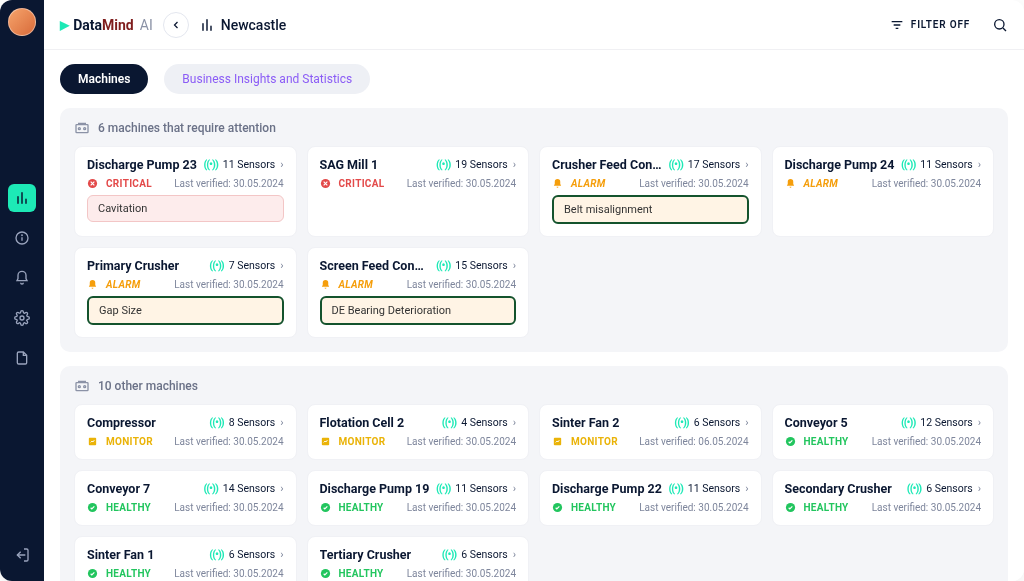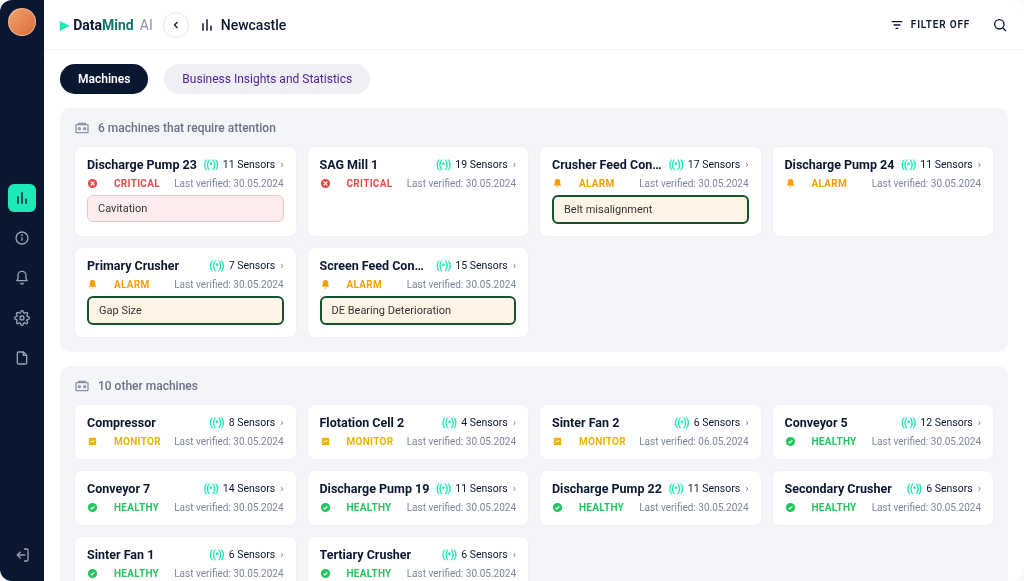--- a/index.html
+++ b/index.html
@@ -23,37 +23,37 @@
   .circle-btn { width:26px; height:26px; border:1px solid #e3e6ee; border-radius:50%; display:flex; align-items:center; justify-content:center; color:#0A1731; font-size:12px; cursor:pointer; background:#fff;}
   .loc { display:flex; align-items:center; gap:6px; font-weight:500; color:#0A1731; font-size:14px;}
   .loc svg { width:16px; height:16px; }
   .topbar .spacer { flex:1; }
   .filter-btn { display:flex; align-items:center; gap:6px; font-size:10px; letter-spacing:.08em; font-weight:600; color:#0A1731; cursor:pointer; }
   .filter-btn svg, .search-btn svg { width:16px; height:16px; color:#0A1731; }
   .search-btn { display:flex; align-items:center; cursor:pointer; margin-left:12px;}
   
   .content { flex:1; overflow:auto; padding:14px 16px; background:#fff;}
   .tabs { display:flex; gap:16px; margin-bottom:14px;}
-  .tab { padding:8px 18px; border-radius:999px; font-size:12px; color:#4c1d95; background:#eef0f5; cursor:pointer;}
+  .tab { padding:8px 18px; border-radius:999px; font-size:12px; color:#8b5cf6; background:#eef0f5; cursor:pointer;}
   .tab.active { background:#0A1731; color:#fff; font-weight:600;}
   .section { background:#f4f5f8; border-radius:10px; padding:12px 14px 14px; margin-bottom:14px;}
   .section-head { display:flex; align-items:center; gap:8px; color:#6a7187; font-size:12px; font-weight:500; margin-bottom:10px;}
   .section-head svg { width:16px; height:16px; color:#8b92a6;}
   .grid { display:grid; grid-template-columns: repeat(4, minmax(0,1fr)); gap:10px;}
   .card { background:#fff; border:1px solid #f0f1f5; border-radius:8px; padding:10px 12px 12px; display:flex; flex-direction:column; gap:6px; cursor:pointer;}
   .card-row1 { display:flex; align-items:center; justify-content:space-between; gap:6px;}
   .card-name { font-weight:700; font-size:12.5px; color:#0A1731; white-space:nowrap; overflow:hidden; text-overflow:ellipsis; flex:1; min-width:0;}
   .sensor-chip { display:flex; align-items:center; gap:5px; font-size:10.5px; color:#0A1731; white-space:nowrap;}
   .sensor-chip .sig { color:#1DE9B6; font-size:11px; letter-spacing:-1px; font-weight:700;}
   .sensor-chip .chev { color:#7e869c; font-size:11px;}
   .card-row2 { display:flex; align-items:center; justify-content:space-between;}
-  .status { display:flex; align-items:center; gap:16px; font-size:10px; font-weight:700; letter-spacing:.03em;}
+  .status { display:flex; align-items:center; gap:8px; font-size:10px; font-weight:700; letter-spacing:.03em;}
   .status svg { width:11px; height:11px; }
   .status.s-critical { color:#E34A4A; }
-  .status.s-alarm { color:#F59E0B; }
+  .status.s-alarm { color:#F59E0B;font-style:italic; }
   .status.s-monitor { color:#EAB308; }
   .status.s-healthy { color:#22C55E; }
   .verified { font-size:10px; color:#7e869c; white-space:nowrap;}
   .reason { font-size:11px; padding:6px 10px; border-radius:6px; color:#333; }
   .reason.r-critical { background:#fdecec; border:1px solid #f3c6c6;}
   .reason.r-alarm { background:#fff4e5; border:2px solid #14532d;}
 </style>
 </head>
 <body>
 
@@ -99,21 +99,21 @@
           <polyline points="10 17 5 12 10 7"></polyline>
           <line x1="5" y1="12" x2="17" y2="12"></line>
         </svg>
     </div>
   </aside>
 
   <main class="main">
     <div class="topbar">
       <div class="brand">
         <span class="tri">▶</span>
-        <span><span>Data</span><span style="color:#0f766e">Mind</span></span>
+        <span><span>Data</span><span style="color:#7f1d1d">Mind</span></span>
         <span class="ai">AI</span>
       </div>
       <div class="circle-btn">
         <svg viewBox="0 0 24 24" width="12" height="12" fill="none" stroke="currentColor" stroke-width="2.5">
             <polyline points="15 18 9 12 15 6"></polyline>
           </svg>
       </div>
       <div class="loc">
         <svg viewBox="0 0 24 24" fill="none" stroke="currentColor" stroke-width="2.2" stroke-linecap="round">
             <path d="M6 20V10M12 20V4M18 20V14"></path>

